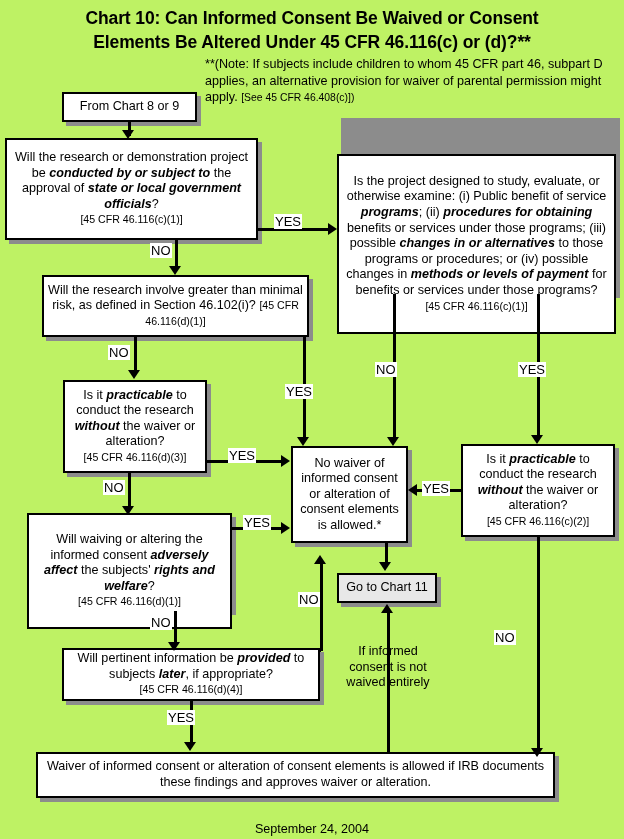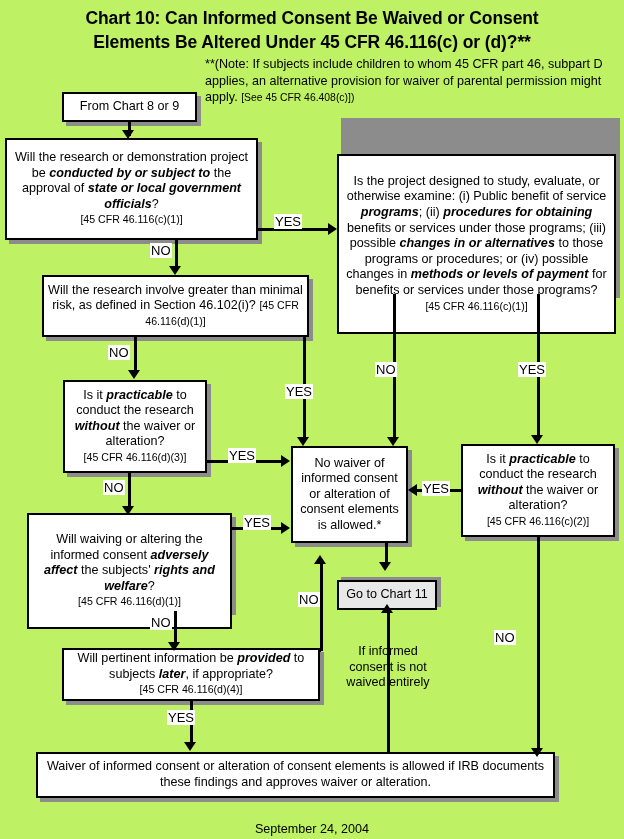--- a/index.html
+++ b/index.html
@@ -51,21 +51,21 @@
     line-height:15.6px;
     padding:2px 4px;
   }
   .box .cite{ font-size:10.6px; }
   .box b{ font-weight:bold; font-style:italic; }
   .shadow{
     position:absolute;
     background:#8c8c8c;
     z-index:0;
   }
-  .gray{ background:#e8e8e8;margin-top:7px; }
+  .gray{ background:#e8e8e8; }
 
   
   .ln{ position:absolute; background:#000; z-index:1;}
   .vl{ width:2.6px; }
   .hl{ height:2.6px; }
   .arrow-d{
     position:absolute; width:0; height:0;
     border-left:6.5px solid transparent;
     border-right:6.5px solid transparent;
     border-top:9px solid #000;

